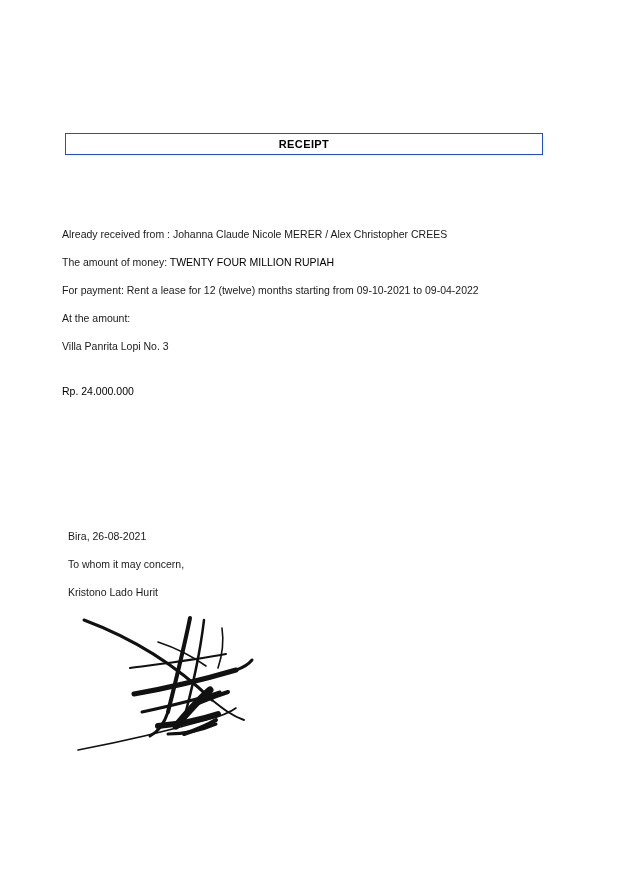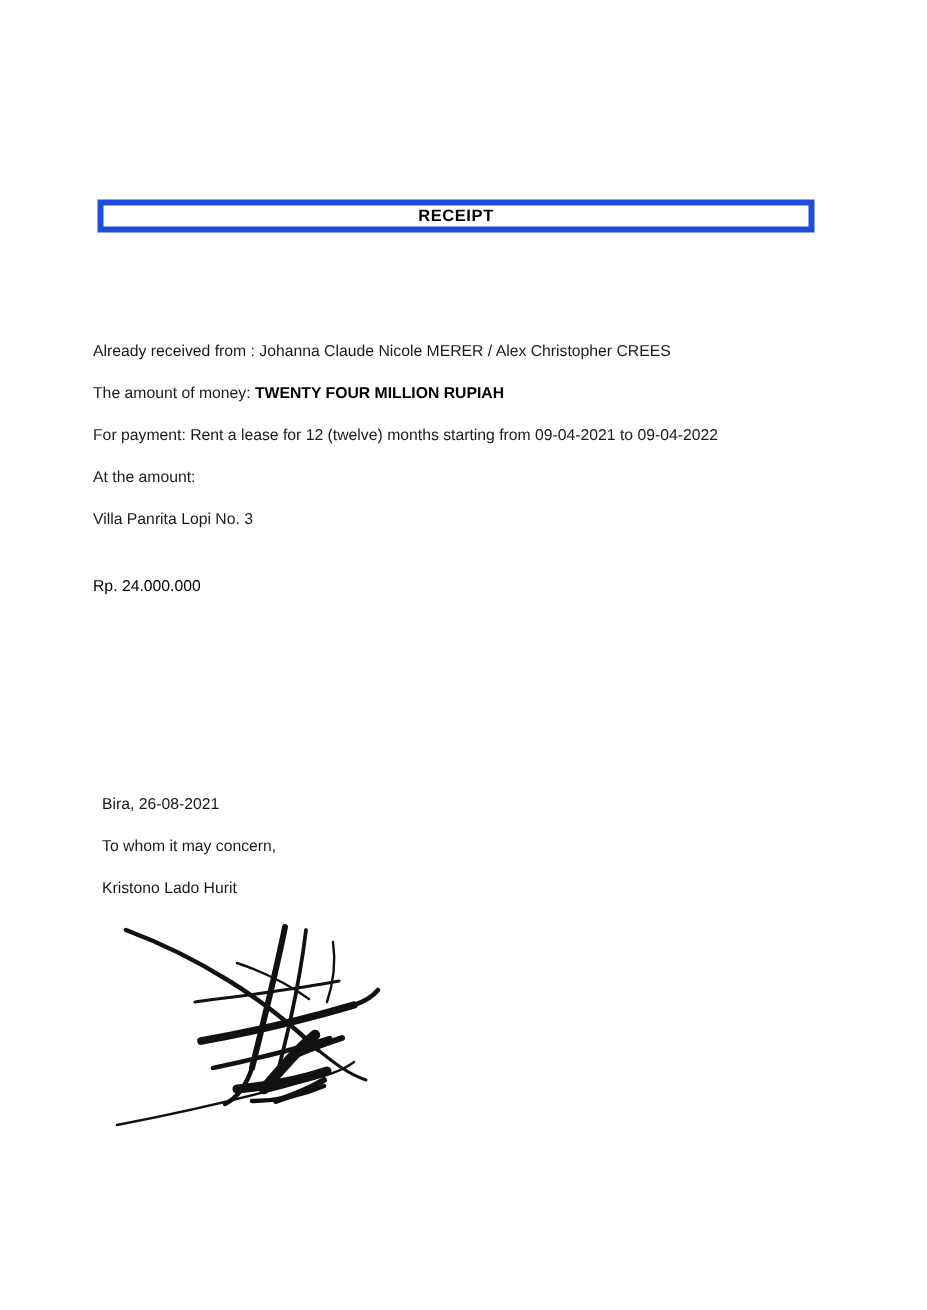--- a/index.html
+++ b/index.html
@@ -22,21 +22,21 @@
     width: 618px;
     height: 873px;
     background: #ffffff;
   }
   .title-box {
     position: absolute;
     left: 65px;
     top: 133px;
     width: 478px;
     height: 22px;
-    border: 4px solid #1d4ed8;
+    border: 1px solid #1d4ed8;
     box-sizing: border-box;
     display: flex;
     align-items: center;
     justify-content: center;
   }
   .title-text {
     font-size: 11px;
     font-weight: bold;
     letter-spacing: 0.4px;
     color: #000000;
@@ -48,21 +48,21 @@
     width: 480px;
   }
   .line {
     font-size: 10.5px;
     line-height: 13px;
     color: #1a1a1a;
     margin-bottom: 15px;
     white-space: nowrap;
   }
   .line b {
-    font-weight: bold;
+    font-weight: normal;
     color: #000000;
   }
   .spacer-sm { height: 17px; }
   .amount-line {
     font-size: 10.5px;
     font-weight: normal;
     color: #000000;
     margin-bottom: 15px;
   }
   .signature-block {
@@ -95,21 +95,21 @@
 
     <div class="line">
       <span>Already received from : Johanna Claude Nicole MERER / Alex Christopher CREES</span>
     </div>
 
     <div class="line">
       <span>The amount of money: </span><b>TWENTY FOUR MILLION RUPIAH</b>
     </div>
 
     <div class="line">
-      <span>For payment: Rent a lease for 12 (twelve) months starting from 09-04-2021 to 09-04-2022</span>
+      <span>For payment: Rent a lease for 12 (twelve) months starting from 09-10-2021 to 09-04-2022</span>
     </div>
 
     <div class="line">
       <span>At the amount:</span>
     </div>
 
     <div class="line">
       <span>Villa Panrita Lopi No. 3</span>
     </div>
 

